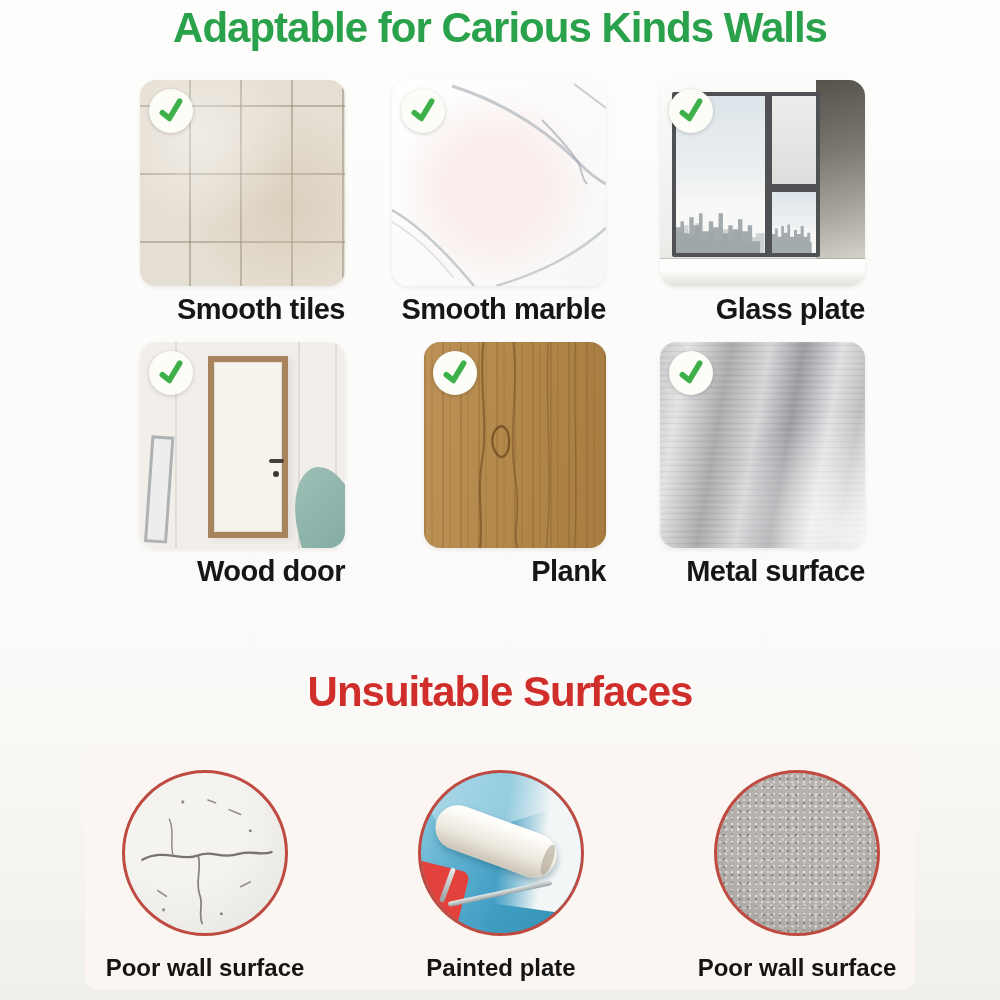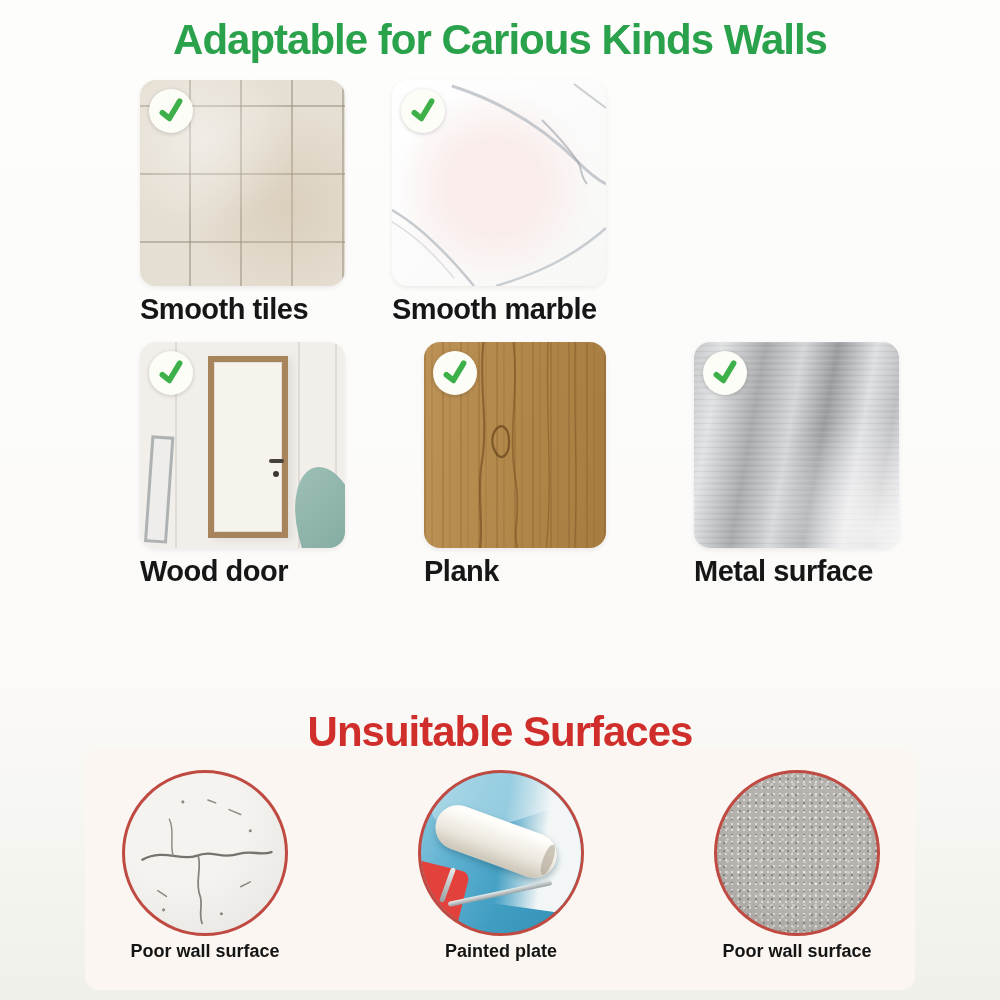--- a/index.html
+++ b/index.html
@@ -3,31 +3,31 @@
 <meta charset="utf-8">
 <style>
   html,body{margin:0;padding:0;background:#ffffff;}
   *{box-sizing:border-box;}
   .canvas{
     position:relative;width:1000px;height:1000px;margin:0 auto;overflow:hidden;
     background:linear-gradient(to bottom,#fdfdfc 0%,#fbfaf8 68%,#f0f0ea 100%);
     font-family:"Liberation Sans","DejaVu Sans",sans-serif;
   }
   
-  .title{position:absolute;left:0;right:0;text-align:center;margin:16px;font-weight:bold;letter-spacing:-1px;}
+  .title{position:absolute;left:0;right:0;text-align:center;margin:4px;font-weight:bold;letter-spacing:-1px;}
   .title.green{top:0px;font-size:42px;color:var(--green,#2aa14b);}
-  .title.red{top:692px;font-size:42px;color:var(--red,#d02e2b);text-decoration:underline;}
-  
-  .item{position:absolute;text-align:left;}
+  .title.red{top:664px;font-size:42px;color:var(--red,#d02e2b);}
+  
+  .item{position:absolute;text-align:right;}
   .pos-0{left:140px;top:80px;width:205px;}
   .pos-1{left:392px;top:80px;width:214px;}
   .pos-2{left:660px;top:80px;width:205px;}
   .pos-3{left:140px;top:342px;width:205px;}
   .pos-4{left:392px;top:342px;width:214px;padding-left:32px;}
-  .pos-5{left:660px;top:342px;width:205px;margin-left:34px;}
+  .pos-5{left:660px;top:342px;width:205px;}
   .img{position:relative;height:206px;border-radius:16px;overflow:hidden;box-shadow:0 2px 5px rgba(0,0,0,.07);}
   .label{margin-top:7px;font-size:29px;font-weight:bold;color:var(--label,#161616);letter-spacing:-0.5px;}
   
   .check{position:absolute;left:9px;top:9px;width:44px;height:44px;border-radius:50%;background:#fdfdf8;
          box-shadow:0 1px 4px rgba(0,0,0,.18);display:flex;align-items:center;justify-content:center;z-index:5;}
   .check svg{transform:rotate(-6deg);}
   
   .tiles{background-color:#e5ded2;
     background-image:
       radial-gradient(circle at 30% 28%,rgba(255,255,255,.45),rgba(255,255,255,0) 45%),
@@ -78,21 +78,21 @@
     background:repeating-linear-gradient(to bottom,rgba(255,255,255,.10) 0 1px,transparent 1px 3px,
       rgba(0,0,0,.05) 3px 4px,transparent 4px 6px);}
   .metal::after{content:"";position:absolute;inset:0;
     background:radial-gradient(circle at 88% 92%,rgba(255,255,255,.75),rgba(255,255,255,0) 45%);}
   
   .card{position:absolute;left:85px;top:748px;width:830px;height:242px;background:#fbf6f1;border-radius:14px;}
   .u-item{position:absolute;top:22px;width:236px;text-align:center;}
   .u-0{left:2px}.u-1{left:298px}.u-2{left:594px}
   .circle{position:relative;width:166px;height:166px;margin:0 auto;border-radius:50%;
     border:3px solid var(--circle_border,#bf4a42);overflow:hidden;background:#ddd;}
-  .u-label{margin-top:5px;font-size:18px;font-weight:bold;color:#141414;}
+  .u-label{margin-top:18px;font-size:24px;font-weight:bold;color:#141414;}
   
   .plaster{background:radial-gradient(circle at 35% 30%,#f4f3f0 0 40%,#e6e4e0 100%);}
   
   .painted{background:linear-gradient(115deg,#8fcbdf 0%,#5fb1d1 30%,#3f9dc2 60%,#3391b6 100%);}
   .painted .streak{position:absolute;left:6px;top:-22px;width:150px;height:72px;
     background:rgba(195,228,238,.6);transform:rotate(-18deg);border-radius:40px;}
   .painted .white-patch{position:absolute;right:-20px;top:-14px;width:98px;height:152px;
     background:linear-gradient(to left,#f3f6f6 55%,rgba(243,246,246,0));transform:rotate(8deg);}
   .painted .tray{position:absolute;left:-16px;top:92px;width:58px;height:66px;background:#e2423b;
     transform:rotate(14deg);border-radius:8px;}
@@ -145,20 +145,46 @@
       </svg>
       <span class="check">
         <svg width="32" height="32" viewBox="0 0 40 40">
           <path d="M9 21 L17 29 L32 9" fill="none" stroke="var(--check,#3db049)" stroke-width="7" stroke-linecap="round" stroke-linejoin="round"></path>
         </svg>
       </span>
     </div>
     <div class="label">Smooth marble</div>
   </div>
 
+  <div class="item pos-2">
+    <div class="img glass">
+      <div class="band"></div>
+      <div class="frame">
+        <div class="pane p-main">
+          <svg class="skyline" viewBox="0 0 100 28" preserveAspectRatio="none">
+            <path fill="#c6cbcd" opacity="0.85" d="M0 28 V18 h8 v-4 h6 v5 h8 v-6 h6 v7 h8 v-3 h8 v5 h8 v-6 h7 v6 h8 v-4 h8 v5 h8 v-3 h7 v-2 h10 V28 Z"></path>
+            <path fill="#9aa2a6" opacity="0.9" d="M0 28 V15 h5 v-3 h4 v6 h6 v-8 h5 v4 h6 v-6 h4 v9 h7 v-5 h5 v3 h6 v-7 h5 v10 h6 v-4 h5 v2 h6 v-5 h5 v6 h6 v-3 h5 v8 h9 V28 Z"></path>
+          </svg>
+        </div>
+        <div class="pane p-top"></div>
+        <div class="pane p-bot">
+          <svg class="skyline" viewBox="0 0 100 28" preserveAspectRatio="none" style="height:62%">
+            <path fill="#9aa2a6" opacity="0.9" d="M0 28 V14 h7 v-4 h6 v6 h8 v-8 h6 v5 h8 v-6 h6 v9 h9 v-5 h7 v3 h8 v-6 h7 v8 h8 v-3 h7 v7 h3 V28 Z"></path>
+          </svg>
+        </div>
+      </div>
+      <div class="sill"></div>
+      <span class="check">
+        <svg width="32" height="32" viewBox="0 0 40 40">
+          <path d="M9 21 L17 29 L32 9" fill="none" stroke="var(--check,#3db049)" stroke-width="7" stroke-linecap="round" stroke-linejoin="round"></path>
+        </svg>
+      </span>
+    </div>
+    <div class="label">Glass plate</div>
+  </div>
 
   <div class="item pos-3">
     <div class="img wood">
       <div class="seam s1"></div>
       <div class="seam s2"></div>
       <div class="seam s3"></div>
       <div class="mirror"></div>
       <div class="doorframe"></div>
       <div class="handle"></div>
       <div class="handle-dot"></div>

